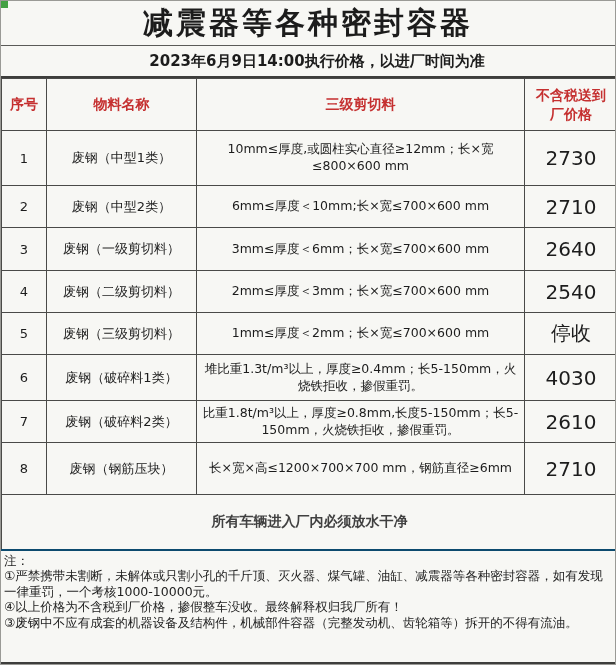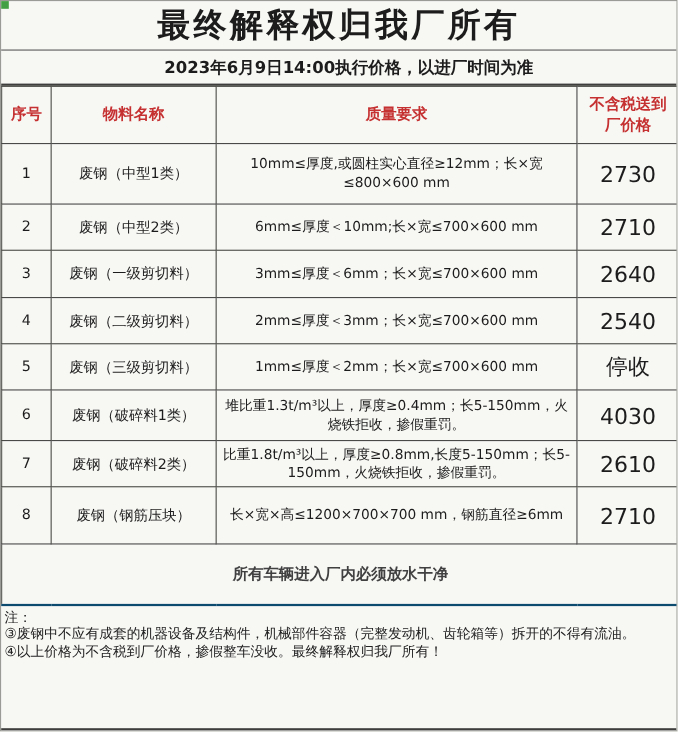--- a/index.html
+++ b/index.html
@@ -50,36 +50,36 @@
     padding:2px 4px 2px 3px;border-bottom:2px solid #3e3e3c;color:#222;
   }
   .notes-label{font-weight:normal;}
 </style>
 </head>
 <body>
 
 <div class="page">
   <div class="corner-artifact"></div>
 
-  <div class="title-row">最终解释权归我厂所有</div>
+  <div class="title-row">减震器等各种密封容器</div>
 
   <div class="subtitle-row">2023年6月9日14:00执行价格，以进厂时间为准</div>
 
   <table class="price-table">
     <colgroup>
       <col class="c-no">
         <col class="c-material">
         <col class="c-quality">
         <col class="c-price">
     </colgroup>
     <thead>
       <tr>
         <th>序号</th>
         <th>物料名称</th>
-        <th>质量要求</th>
+        <th>三级剪切料</th>
         <th>不含税送到厂价格</th>
       </tr>
     </thead>
     <tbody id="table-body">
         <tr>
           <td>1</td>
           <td>废钢（中型1类）</td>
           <td class="quality">10mm≤厚度,或圆柱实心直径≥12mm；长×宽≤800×600 mm</td>
           <td class="price">2730</td>
         </tr>
@@ -129,18 +129,19 @@
     <tbody>
       <tr class="vehicle-row">
         <td colspan="4">所有车辆进入厂内必须放水干净</td>
       </tr>
     </tbody>
   </table>
 
   <div class="notes-section">
     <div class="notes-label">注：</div>
     <div id="notes-list">
+        <div class="note-line">①严禁携带未割断，未解体或只割小孔的千斤顶、灭火器、煤气罐、油缸、减震器等各种密封容器，如有发现一律重罚，一个考核1000-10000元。</div>
+        <div class="note-line">④以上价格为不含税到厂价格，掺假整车没收。最终解释权归我厂所有！</div>
         <div class="note-line">③废钢中不应有成套的机器设备及结构件，机械部件容器（完整发动机、齿轮箱等）拆开的不得有流油。</div>
-        <div class="note-line">④以上价格为不含税到厂价格，掺假整车没收。最终解释权归我厂所有！</div>
       </div>
   </div>
 
 </div>
 
 </body></html>

